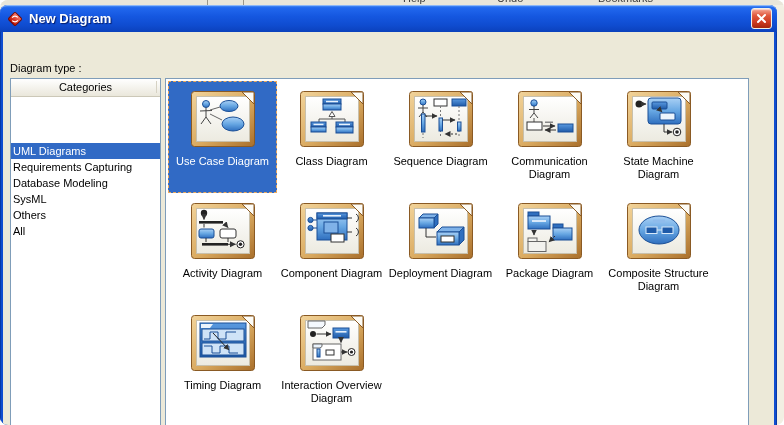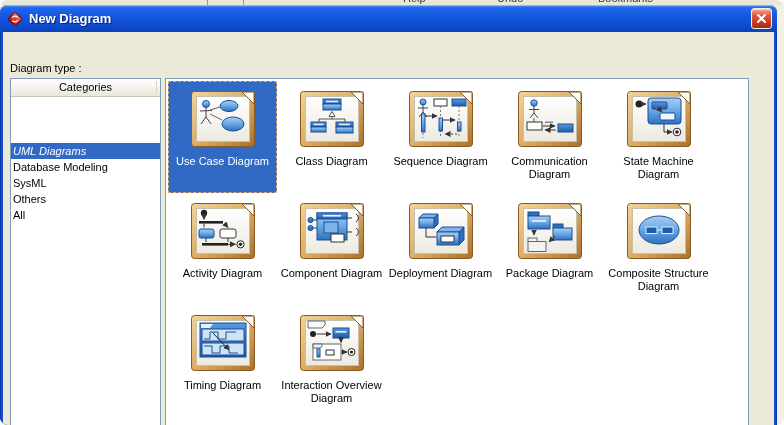--- a/index.html
+++ b/index.html
@@ -37,21 +37,21 @@
   .panels { display:flex; gap:4px; margin-left:7px; height:368px; }
 
   .cat-panel { width:151px; background:#fff; border:1px solid #7F9DB9;
                display:flex; flex-direction:column; overflow:hidden;gap:46px; }
   .cat-header { height:18px; line-height:17px; flex:0 0 18px; text-align:center; color:#000;
                 background:linear-gradient(#FFFFFF,#EAE7DB); border-bottom:1px solid #CCC8B8;
                 position:relative; }
   .cat-header::after { content:""; position:absolute; right:3px; top:2px; bottom:3px;
                        width:1px; background:#D6D2C4; }
   .cat-item { padding:1px 2px; height:16px; line-height:14px; white-space:nowrap; cursor:default; }
-  .cat-item.selected { background:var(--sel,#316AC5); color:#fff;font-style:italic; }
+  .cat-item.selected { background:var(--sel,#316AC5); color:#fff; }
 
   .grid-panel { width:584px; background:#fff; border:1px solid #7F9DB9; padding:2px;
                 display:flex; flex-wrap:wrap; align-content:flex-start; overflow:hidden; }
   .cell { width:109px; height:112px; border:1px dashed transparent;
           display:flex; flex-direction:column; align-items:center; cursor:pointer; }
   .cell.selected { background:var(--sel,#316AC5); border-color:#EDAA5B; }
   .cell.selected .cell-label { color:#fff; }
   .icon-wrap { margin-top:9px; width:64px; height:56px; flex:0 0 auto; }
   .cell-label { margin-top:8px; text-align:center; line-height:13px; max-width:104px; color:#000; }
 </style>
@@ -117,20 +117,21 @@
     </div>
 
     <div class="window-body">
       <div class="diagram-type-label">Diagram type :</div>
 
       <div class="panels">
         <div class="cat-panel">
           <div class="cat-header">Categories</div>
           <div>
               <div class="cat-item selected">UML Diagrams</div>
+              <div class="cat-item">Requirements Capturing</div>
               <div class="cat-item">Database Modeling</div>
               <div class="cat-item">SysML</div>
               <div class="cat-item">Others</div>
               <div class="cat-item">All</div>
             </div>
         </div>
 
         <div class="grid-panel">
             <div class="cell selected">
               <div class="icon-wrap"><svg width="64" height="56" viewBox="0 0 64 56">

